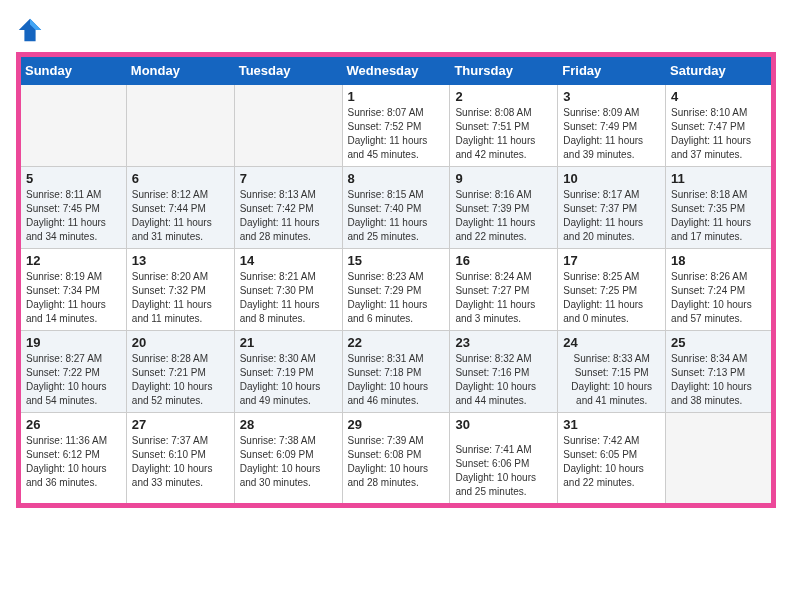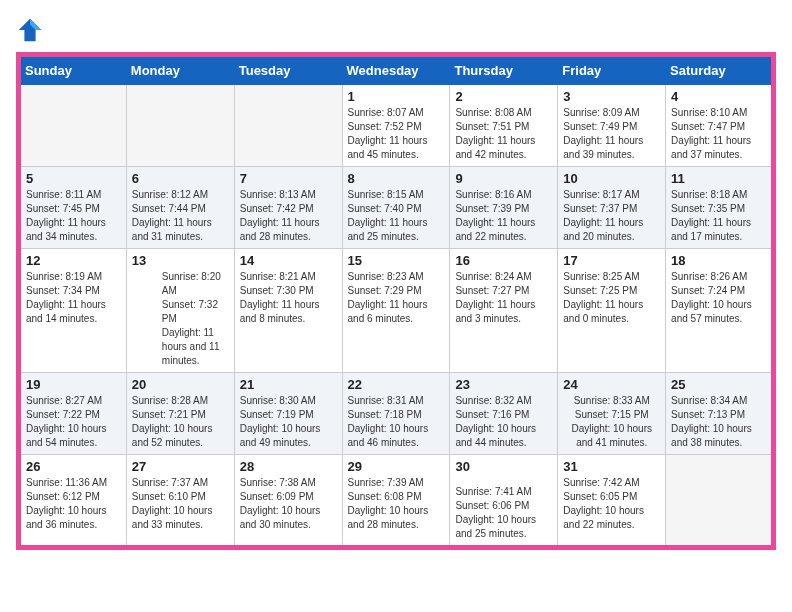--- a/index.html
+++ b/index.html
@@ -192,21 +192,21 @@
       </tr>
       <tr>
         <td>
           <div class="day-number">12</div>
           <div class="day-info" style="white-space: pre-wrap;">Sunrise: 8:19 AM
 Sunset: 7:34 PM
 Daylight: 11 hours and 14 minutes.</div>
         </td>
         <td>
           <div class="day-number">13</div>
-          <div class="day-info" style="white-space: pre-wrap; margin-left: 30px;">Sunrise: 8:20 AM
+          <div class="day-info" style="white-space: pre-wrap;">Sunrise: 8:20 AM
 Sunset: 7:32 PM
 Daylight: 11 hours and 11 minutes.</div>
         </td>
         <td>
           <div class="day-number">14</div>
           <div class="day-info" style="white-space: pre-wrap;">Sunrise: 8:21 AM
 Sunset: 7:30 PM
 Daylight: 11 hours and 8 minutes.</div>
         </td>
         <td>

